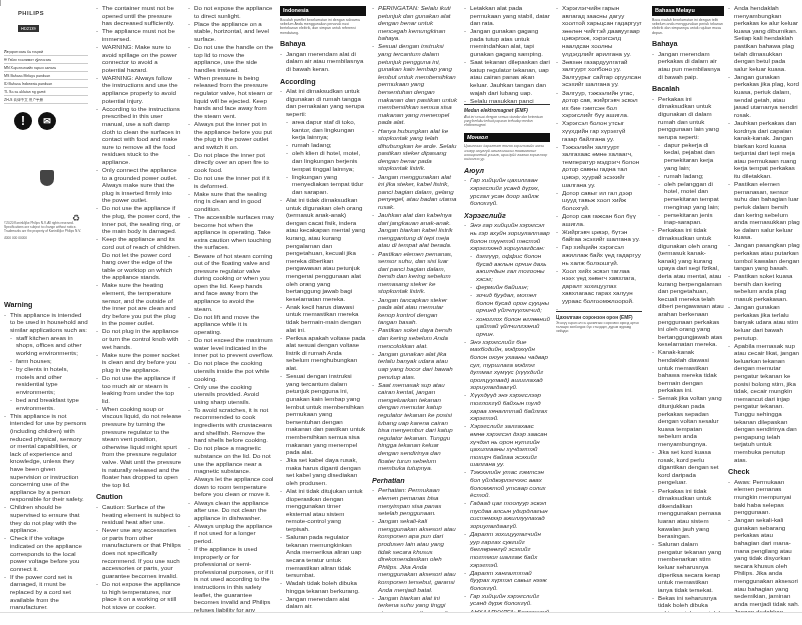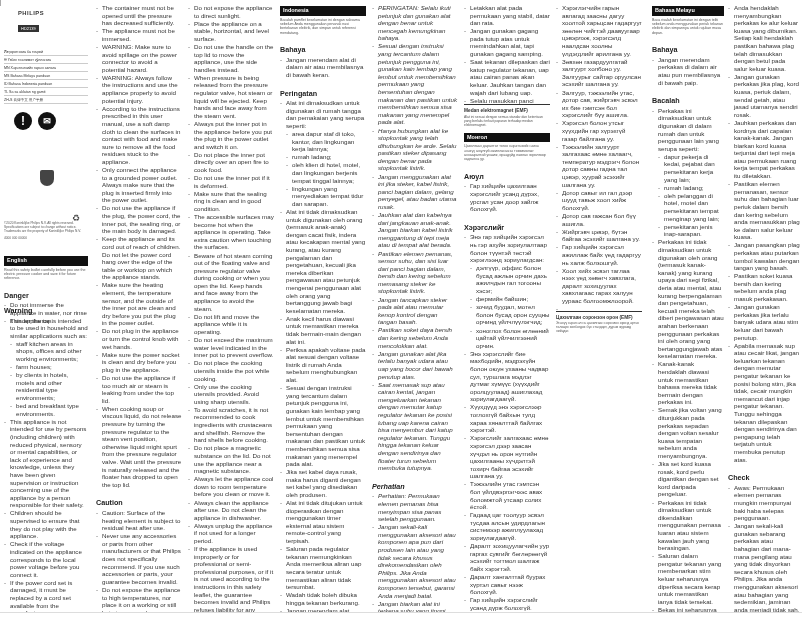--- a/index.html
+++ b/index.html
@@ -4,21 +4,21 @@
 <style>
   html,body{margin:0;padding:0;background:#fff;}
   body{width:802px;height:625px;overflow:hidden;position:relative;font-family:"Liberation Sans",sans-serif;color:#222;}
   .page{position:absolute;top:0;left:0;width:802px;height:625px;}
   .col{position:absolute;top:4px;font-size:6.2px;line-height:7.6px;color:#333;}
   .col ul{list-style:none;margin:0;padding:0;}
   .col li{position:relative;padding-left:6px;margin:0 0 0.5px 0;}
   .col li:before{content:"-";position:absolute;left:0;color:#666;}
   .col li.sub{padding-left:12px;}
   .col li.sub:before{left:6px;}
-  .col h3{font-size:7.2px;font-weight:bold;margin:11px 0 2px 0;color:#222;}
+  .col h3{font-size:7.2px;font-weight:bold;margin:5px 0 2px 0;color:#222;}
   .lang-bar{background:#111;color:#fff;font-size:5.5px;font-weight:bold;padding:1px 3px;margin:2px 0 2px 0;}
   .intro{font-size:3.6px;line-height:4.4px;color:#555;margin-bottom:4px;}
   .emf-title{font-size:4.8px;font-weight:bold;border-top:0.6px solid #333;padding-top:2px;margin-top:6px;}
   .emf-text{font-size:3.4px;line-height:4px;color:#555;}
   .cover{position:absolute;left:4px;top:4px;width:84px;}
   .logo{font-size:5.8px;font-weight:bold;letter-spacing:0.5px;color:#333;}
   .model{display:inline-block;background:#333;color:#fff;font-size:4px;padding:1px 3px;margin-top:2px;}
   .lang-line{font-size:3.6px;line-height:4px;color:#333;border-bottom:0.5px solid #ccc;padding:1.5px 0;}
   .icons{display:flex;gap:6px;margin:8px 0 0 10px;}
   .ico{width:18px;height:18px;border-radius:50%;background:#111;color:#fff;display:flex;align-items:center;justify-content:center;font-weight:bold;font-size:12px;}
@@ -56,28 +56,20 @@
     <div class="shield"></div>
     <div class="small-print">
       <div>©2020 Koninklijke Philips N.V. All rights reserved.</div>
       <div>Specifications are subject to change without notice.</div>
       <div>Trademarks are the property of Koninklijke Philips N.V.</div>
       <div style="margin-top:4px;">4000 000 00000</div>
     </div>
   </div>
   <div class="recycle">♻</div>
 
-  <div class="col" style="left: 4px; top: 254px; width: 84px; max-height: 358px; overflow: hidden;">
-    <div class="lang-bar">English</div>
-    <div class="intro">Read this safety leaflet carefully before you use the electric pressure cooker and save it for future reference.</div>
-    <h3>Danger</h3>
-    <ul>
-      <li>Do not immerse the appliance in water, nor rinse it under the tap.</li>
-    </ul>
-  </div>
 
   <div class="col" style="left: 4px; top: 296px; width: 84px; max-height: 316px; overflow: hidden;">
     <h3>Warning</h3>
     <ul>
       <li>This appliance is intended to be used in household and similar applications such as:</li>
       <li class="sub">staff kitchen areas in shops, offices and other working environments;</li>
       <li class="sub">farm houses;</li>
       <li class="sub">by clients in hotels, motels and other residential type environments;</li>
       <li class="sub">bed and breakfast type environments.</li>
       <li>This appliance is not intended for use by persons (including children) with reduced physical, sensory or mental capabilities, or lack of experience and knowledge, unless they have been given supervision or instruction concerning use of the appliance by a person responsible for their safety.</li>
@@ -139,21 +131,21 @@
 
   </div>
 
   <div class="col" style="left: 280px; width: 86px; max-height: 608px; overflow: hidden;">
     <div class="lang-bar">Indonesia</div>
     <div class="intro">Bacalah pamflet keselamatan ini dengan saksama sebelum Anda menggunakan penanak nasi bertekanan elektrik, dan simpan untuk referensi mendatang.</div>
     <h3>Bahaya</h3>
     <ul>
         <li>Jangan merendam alat di dalam air atau membilasnya di bawah keran.</li>
       </ul>
-    <h3>Peringatan</h3>
+    <h3>According</h3>
     <ul>
       <li>Alat ini dimaksudkan untuk digunakan di rumah tangga dan pemakaian yang serupa seperti:</li>
       <li class="sub">area dapur staf di toko, kantor, dan lingkungan kerja lainnya;</li>
       <li class="sub">rumah ladang;</li>
       <li class="sub">oleh klien di hotel, motel, dan lingkungan berjenis tempat tinggal lainnya;</li>
       <li class="sub">lingkungan yang menyediakan tempat tidur dan sarapan.</li>
       <li>Alat ini tidak dimaksudkan untuk digunakan oleh orang (termasuk anak-anak) dengan cacat fisik, indera atau kecakapan mental yang kurang, atau kurang pengalaman dan pengetahuan, kecuali jika mereka diberikan pengawasan atau petunjuk mengenai penggunaan alat oleh orang yang bertanggung jawab bagi keselamatan mereka.</li>
       <li>Anak kecil harus diawasi untuk memastikan mereka tidak bermain-main dengan alat ini.</li>
       <li>Periksa apakah voltase pada alat sesuai dengan voltase listrik di rumah Anda sebelum menghubungkan alat.</li>
       <li>Sesuai dengan instruksi yang tercantum dalam petunjuk pengguna ini, gunakan kain lembap yang lembut untuk membersihkan permukaan yang bersentuhan dengan makanan dan pastikan untuk membersihkan semua sisa makanan yang menempel pada alat.</li>
@@ -205,21 +197,21 @@
       <li>Gunakan hanya peralatan memasak yang disediakan. Hindari menggunakan peralatan yang tajam.</li>
       <li>Untuk menghindari tergores, tidak disarankan memasak bahan yang bercampur dengan krustasea (udang-udangan) dan kerang. Singkirkan kulit yang keras sebelum memasak.</li>
       <li>Jangan meletakkan benda bermagnet pada penutup. Jangan menggunakan alat di dekat benda bermagnet.</li>
       <li>Selalu biarkan alat dingin dulu hingga ke suhu ruangan sebelum membersihkan atau memindahkannya.</li>
       <li>Selalu bersihkan setiap kali selesai menggunakan alat. Jangan bersihkan alat di dalam mesin cuci piring.</li>
       <li>Selalu cabut steker dari alat apabila tidak digunakan dalam waktu yang lama.</li>
       <li>Jika alat digunakan tidak secara semestinya atau untuk tujuan profesional atau semi profesional atau jika tidak digunakan sesuai instruksi dalam pamflet keselamatan ini, garansi menjadi tidak berlaku dan Philips tidak bertanggung jawab atas kerusakan apa pun yang ditimbulkan.</li>
     </ul>
   </div>
 
-  <div class="col" style="left: 464px; top: 104px; width: 86px; background: rgb(255, 255, 255); max-height: 508px; overflow: hidden;">
+  <div class="col" style="left: 464px; top: 104px; width: 86px; background: rgb(255, 255, 255); max-height: 508px; overflow: hidden; font-style: italic;">
     <div class="emf-title" style="margin-top:0;">Medan elektromagnet (EMF)</div>
     <div class="emf-text">Alat ini sesuai dengan semua standar dan ketentuan yang berlaku terkait paparan terhadap medan elektromagnet.</div>
     <div class="lang-bar" style="margin-top:6px;">Монгол</div>
     <div class="intro">Цахилгаан даралтат тогоо хэрэглэхийн өмнө энэхүү аюулгүй ажиллагааны товхимолыг анхааралтай уншиж, ирээдүйд лавлах зорилгоор хадгална уу.</div>
     <h3>Аюул</h3>
     <ul>
         <li>Гар хийцийн цахилгаан хэрэгслийг усанд дүрэх, урсгал усан доор зайлж болохгүй.</li>
       </ul>
     <h3>Хэрэгслийг</h3>
     <ul>

